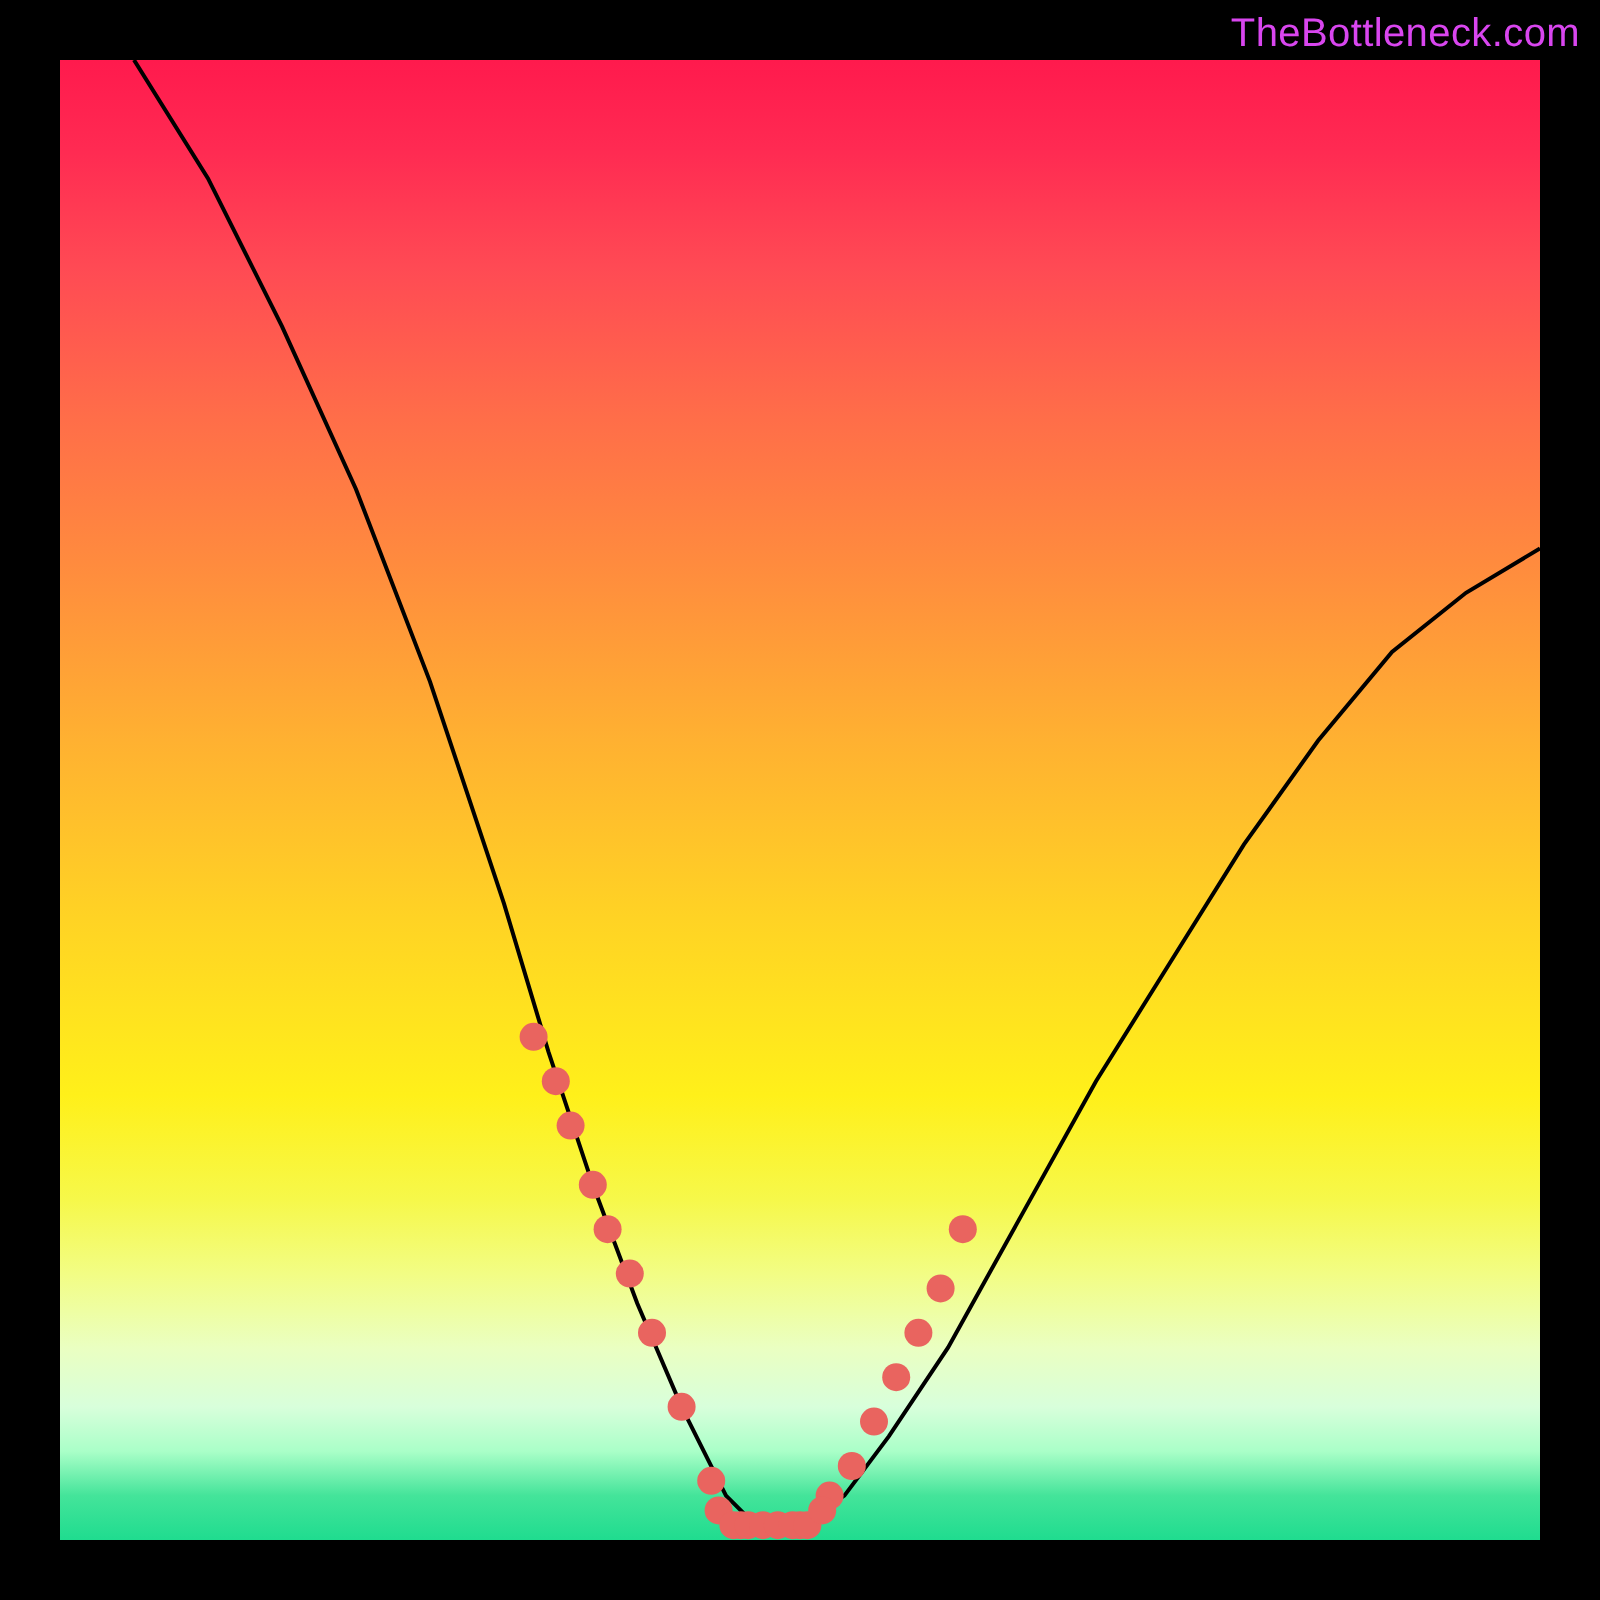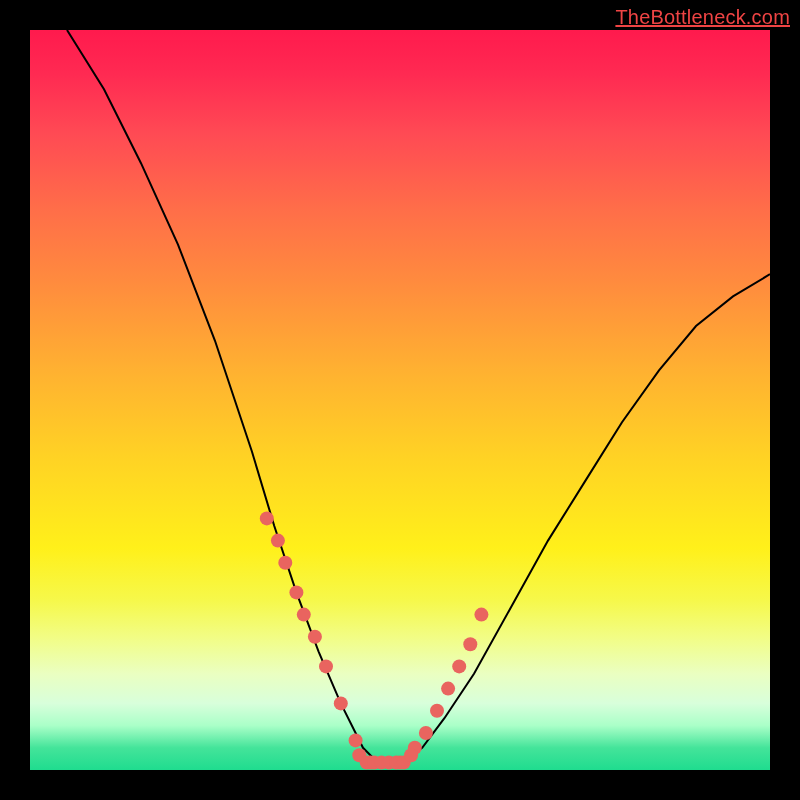--- a/index.html
+++ b/index.html
@@ -41,25 +41,24 @@
       #d8ffdb 91%,
       #aaffc8 94%,
       #44e49a 97%,
       #1fdc8f 100%
     );
   }
   .watermark {
     position: absolute;
     top: 6px;
     right: 10px;
-    color: #ef4444;
+    color: #d946ef;
     font-size: 20px;
     font-weight: 500;
     letter-spacing: 0.2px;
-    text-decoration: underline;
   }
   svg.overlay {
     position: absolute;
     top: 30px;
     left: 30px;
     width: 740px;
     height: 740px;
   }
 </style>
 </head>

